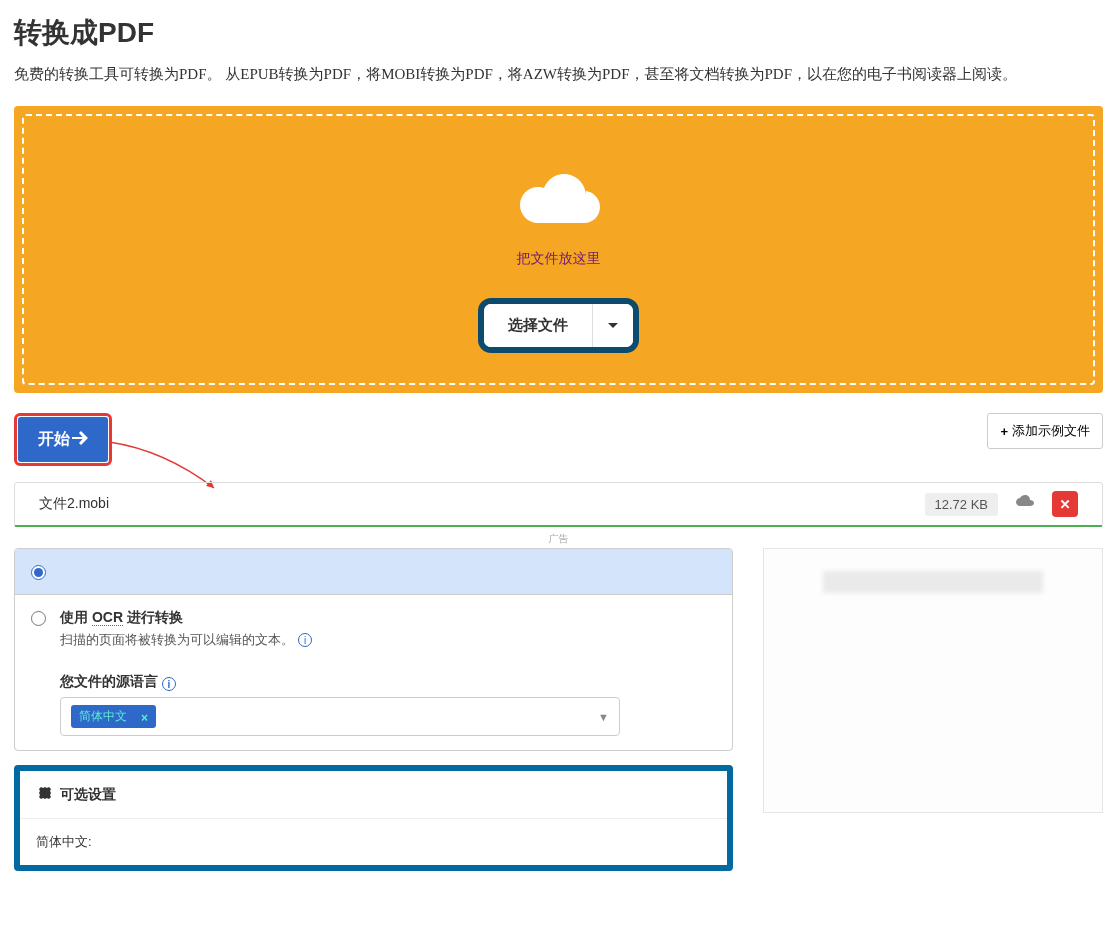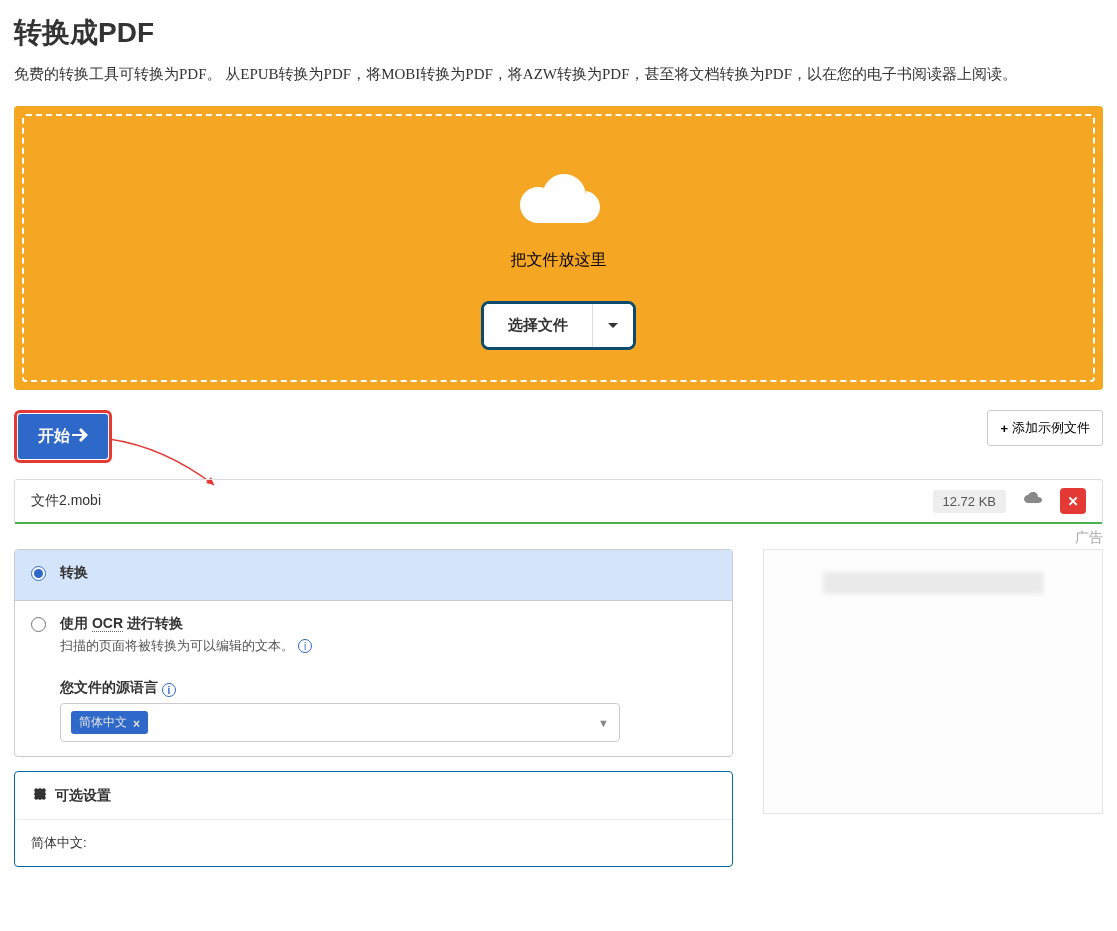--- a/index.html
+++ b/index.html
@@ -2,55 +2,55 @@
 <html><head>
   <meta charset="utf-8">
   <style>
     * { margin: 0; padding: 0; box-sizing: border-box; }
     body { font-family: -apple-system, BlinkMacSystemFont, "Segoe UI", Arial, sans-serif; background: #fff; padding: 14px; color: #333; }
     .page-title { font-size: 28px; font-weight: bold; color: #333; margin-bottom: 10px; }
     .page-desc { font-size: 15px; color: #333; line-height: 1.6; margin-bottom: 20px; font-family: Liberation Serif, serif; }
     .dropzone-outer { background: #f5a623; border-radius: 4px; padding: 8px; margin-bottom: 20px; }
     .dropzone { border: 2px dashed #fff; border-radius: 4px; padding: 50px 20px 30px; text-align: center; }
     .cloud-upload { display: inline-block; margin-bottom: 10px;}
-    .drop-text { color: #000000; font-size: 16px; margin-bottom: 30px; }
-    .select-group { display: inline-flex; background: #fff; border-radius: 8px; overflow: hidden; border:3px solid #0c4a6e;}
+    .drop-text { color: #701a75; font-size: 14px; margin-bottom: 30px; }
+    .select-group { display: inline-flex; background: #fff; border-radius: 13px; overflow: hidden; border:6px solid #0c4a6e;}
     .select-file-btn { padding: 12px 24px; background: #fff; border: none; font-size: 15px; font-weight: bold; cursor: pointer; color: #333; }
     .select-dropdown { padding: 12px 14px; background: #fff; border: none; border-left: 1px solid #ddd; cursor: pointer; display:flex; align-items:center; justify-content:center;}
     .action-row { display: flex; justify-content: space-between; align-items: flex-start; margin-bottom: 16px; }
     .start-btn-wrap { border: 3px solid #e53935; border-radius: 6px; padding: 1px; display: inline-block; position:relative;}
     .start-btn { background: #2e68c9; color: #fff; border: none; padding: 12px 20px; font-size: 16px; font-weight: bold; cursor: pointer; border-radius: 3px; display: flex; align-items: center; gap: 2px; }
     .arrow-line { position:absolute; top:50%; left:100%; width:110px; height:50px; pointer-events:none;}
     .add-example-btn { background: #fff; border: 1px solid #ccc; padding: 8px 12px; font-size: 13px; cursor: pointer; border-radius: 3px; display: flex; align-items: center; gap: 4px; }
-    .file-row { display: flex; align-items: center; border: 1px solid #ddd; padding: 8px 16px; border-radius: 3px 3px 0 0; gap: 18px; position:relative;}
+    .file-row { display: flex; align-items: center; border: 1px solid #ddd; padding: 8px 24px; border-radius: 3px 3px 0 0; gap: 18px; position:relative;}
     .file-row::after { content:""; position:absolute; left:0; right:0; bottom:-2px; height:2px; background:#4caf50; }
     .file-name { flex: 1; font-size: 14px; color: #333; }
     .file-size { background: #eee; padding: 4px 10px; border-radius: 3px; font-size: 13px; color: #555; }
     .file-upload-icon { color: #888; }
     .file-remove { background: #e53935; color: #fff; border: none; width: 26px; height: 26px; border-radius: 4px; cursor: pointer; display: flex; align-items: center; justify-content: center; font-weight: bold; }
-    .ad-label { text-align: right; font-size: 14px; color: #aaa; margin-top: 6px; margin-bottom: 2px;}
+    .ad-label { text-align: center; font-size: 10px; color: #aaa; margin-top: 6px; margin-bottom: 2px;}
     .content-row { display: flex; gap: 30px; align-items: flex-start; }
     .main-col { flex: 0 0 66%; display:flex; flex-direction:column; gap: 14px;}
     .side-col { flex: 1; }
     .option-group { border: 1px solid #ccc; border-radius: 4px; overflow: hidden; }
     .option-item { padding: 14px 16px; display: flex; align-items: flex-start; gap: 14px; }
     .option-item.selected { background: #d4e5fb; border-bottom: 1px solid #ccc; }
     .option-radio { margin-top: 2px; width: 15px; height: 15px; cursor: pointer; accent-color: #2e68c9;}
     .option-content { flex: 1; }
     .option-title { font-size: 14px; font-weight: bold; color: #333; margin-bottom: 4px; }
     .option-desc { font-size: 13px; color: #555; display:flex; align-items:center; gap:4px;}
     .info-icon { display: inline-flex; width: 14px; height: 14px; border: 1.5px solid #2e68c9; border-radius: 50%; color: #2e68c9; font-size: 10px; align-items: center; justify-content: center; cursor: pointer; font-style:normal;}
     .ocr-sub { margin-top: 24px; }
     .ocr-sub-label { font-size: 14px; font-weight: bold; color: #333; margin-bottom: 6px; display:flex; align-items:flex-end; gap:4px;}
     .ocr-sub-desc { font-size: 13px; color: #555; margin-bottom: 14px; }
     .lang-select { border: 1px solid #ccc; border-radius: 4px; padding: 7px 10px; display: flex; align-items: center; justify-content: space-between; width: 560px; cursor: pointer; }
-    .lang-chip { background: #2e68c9; color: #e5e5e5; padding: 3px 8px; border-radius: 3px; font-size: 12px; display: flex; align-items: flex-end; gap: 6px; }
+    .lang-chip { background: #2e68c9; color: #5eead4; padding: 3px 8px; border-radius: 3px; font-size: 12px; display: flex; align-items: flex-end; gap: 14px; }
     .lang-remove { cursor: pointer; font-weight:bold;}
     .lang-caret { color: #888; font-size:11px;}
-    .settings-panel { border: 1px solid #0369a1; border-radius: 4px; }
+    .settings-panel { border: 6px solid #0369a1; border-radius: 4px; }
     .settings-header { padding: 14px 16px; display: flex; align-items: center; gap: 8px; font-size: 14px; font-weight: bold; color: #333; border-bottom: 1px solid #eee;}
     .settings-body { padding: 14px 16px; }
     .field-label { font-size: 13px; color: #333; }
     .ad-box { border: 1px solid #e5e5e5; padding: 12px; height: 265px; background:#fdfdfd;}
     .ad-inner { width:100%; height:100%; display:flex; align-items:flex-start; justify-content:center; padding-top:10px;}
     .ad-placeholder { width: 220px; height: 22px; background: #eaeaea; filter: blur(2px);}
     .dotted-underline { border-bottom: 1px dotted #666; }
   </style>
 </head>
 <body>
@@ -112,21 +112,20 @@
 </div>
 
 <div class="ad-label">广告</div>
 
 <div class="content-row">
   <div class="main-col">
     <div class="option-group">
       <div class="option-item selected">
         <input type="radio" class="option-radio" name="convmode" checked="" style="">
         <div class="option-content">
-          <div class="option-title">转换</div>
         </div>
       </div>
       <div class="option-item">
         <input type="radio" class="option-radio" name="convmode" style="">
         <div class="option-content">
           <div class="option-title">
             <span>使用 </span><span class="dotted-underline">OCR</span><span> 进行转换</span>
           </div>
           <div class="option-desc">
             <span>扫描的页面将被转换为可以编辑的文本。</span>

